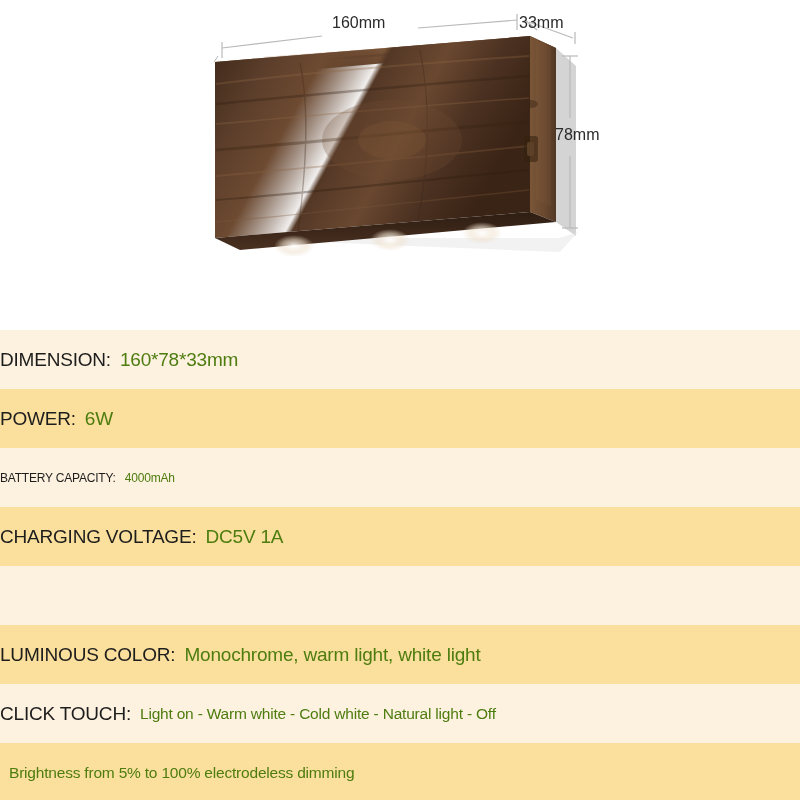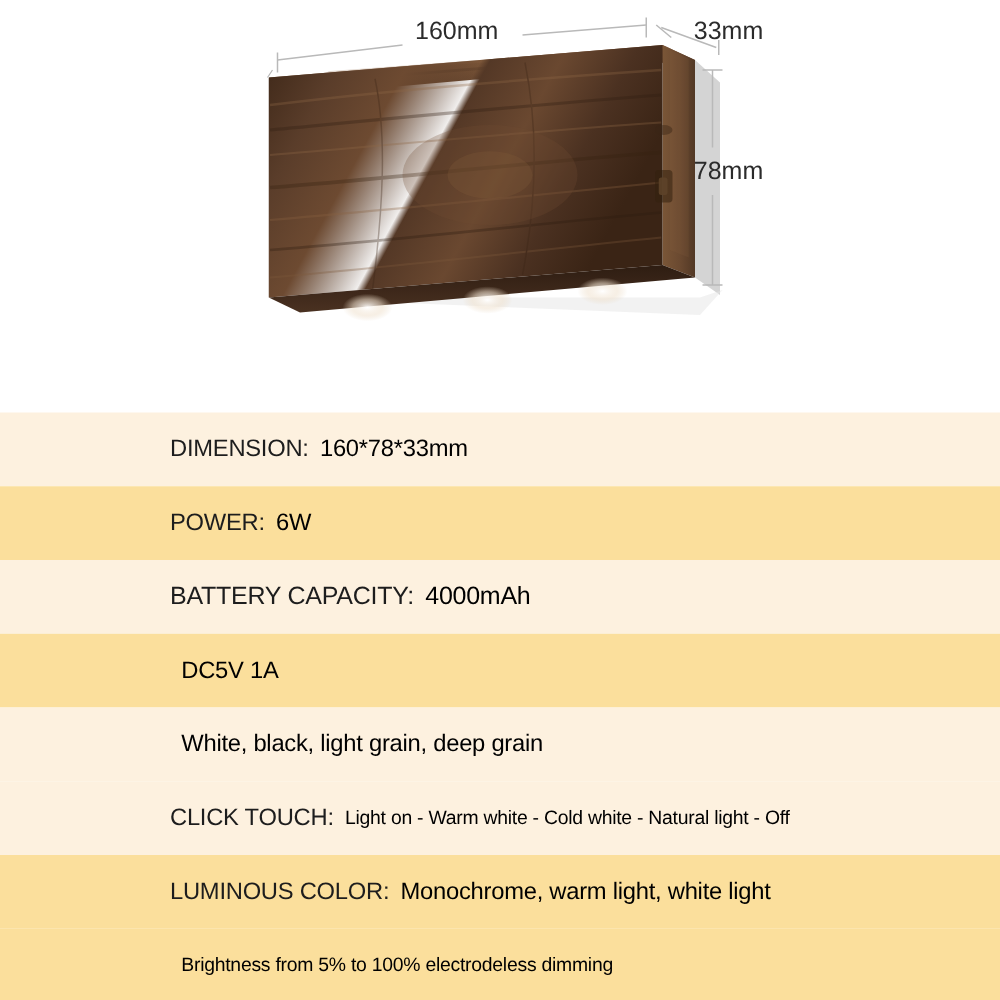--- a/index.html
+++ b/index.html
@@ -20,65 +20,64 @@
   #product-area {
     position: absolute;
     left: 0; top: 0;
     width: 800px; height: 330px;
     background: #ffffff;
   }
 
   
   .dim-label {
     position: absolute;
-    font-size: 20px;
+    font-size: 16px;
     color: #2b2b2b;
     white-space: nowrap;
   }
   #dim-width-label  { left: 332px; top: 14px; }
-  #dim-depth-label  { left: 555px; top: 14px; text-align: right; }
+  #dim-depth-label  { left: 519px; top: 14px; text-align: right; }
   #dim-height-label { left: 555px; top: 126px; }
 
   
   .lamp-wrap { position: absolute; left: 0; top: 0; width: 800px; height: 330px; }
 
   
   #spec-list {
     position: absolute;
     left: 0; top: 330px;
     width: 800px;
   }
   .spec-row {
     position: relative;
     width: 800px;
     height: 59px;
     display: flex;
     align-items: center;
-    padding-left: 136px;
   }
   .spec-row.alt-a { background: #fbdf9c; }
   .spec-row.alt-b { background: #fdf1df; }
 
   .spec-key {
     color: #1d1d1d;
     font-size: 19px;
     letter-spacing: -0.2px;
     white-space: nowrap;
   }
   .spec-val {
-    color: #000000;
+    color: #4d7c0f;
     font-size: 19px;
     letter-spacing: -0.2px;
     white-space: nowrap;
     margin-left: 9px;
   }
   
   .spec-row.small-val .spec-val { font-size: 15.5px; }
   .spec-row.big-val .spec-key,
-  .spec-row.big-val .spec-val { font-size: 20px; }
+  .spec-row.big-val .spec-val { font-size: 12px; }
 </style>
 </head>
 <body>
 
 <div id="page">
 
   <div id="product-area">
 
     <div class="lamp-wrap">
       <svg width="800" height="330" viewBox="0 0 800 330">
@@ -186,31 +185,31 @@
       </div>
       <div class="spec-row alt-a">
         <span class="spec-key">POWER:</span>
         <span class="spec-val">6W</span>
       </div>
       <div class="spec-row alt-b big-val">
         <span class="spec-key">BATTERY CAPACITY:</span>
         <span class="spec-val">4000mAh</span>
       </div>
       <div class="spec-row alt-a">
+        <span class="spec-key">CHARGING VOLTAGE:</span>
         <span class="spec-val">DC5V 1A</span>
       </div>
       <div class="spec-row alt-b">
-        <span class="spec-val">White, black, light grain, deep grain</span>
+      </div>
+      <div class="spec-row alt-a">
+        <span class="spec-key">LUMINOUS COLOR:</span>
+        <span class="spec-val">Monochrome, warm light, white light</span>
       </div>
       <div class="spec-row alt-b small-val">
         <span class="spec-key">CLICK TOUCH:</span>
         <span class="spec-val">Light on - Warm white - Cold white - Natural light - Off</span>
       </div>
-      <div class="spec-row alt-a">
-        <span class="spec-key">LUMINOUS COLOR:</span>
-        <span class="spec-val">Monochrome, warm light, white light</span>
-      </div>
       <div class="spec-row alt-a small-val">
         <span class="spec-val">Brightness from 5% to 100% electrodeless dimming</span>
       </div>
     </div>
 
 </div>
 
 </body></html>

